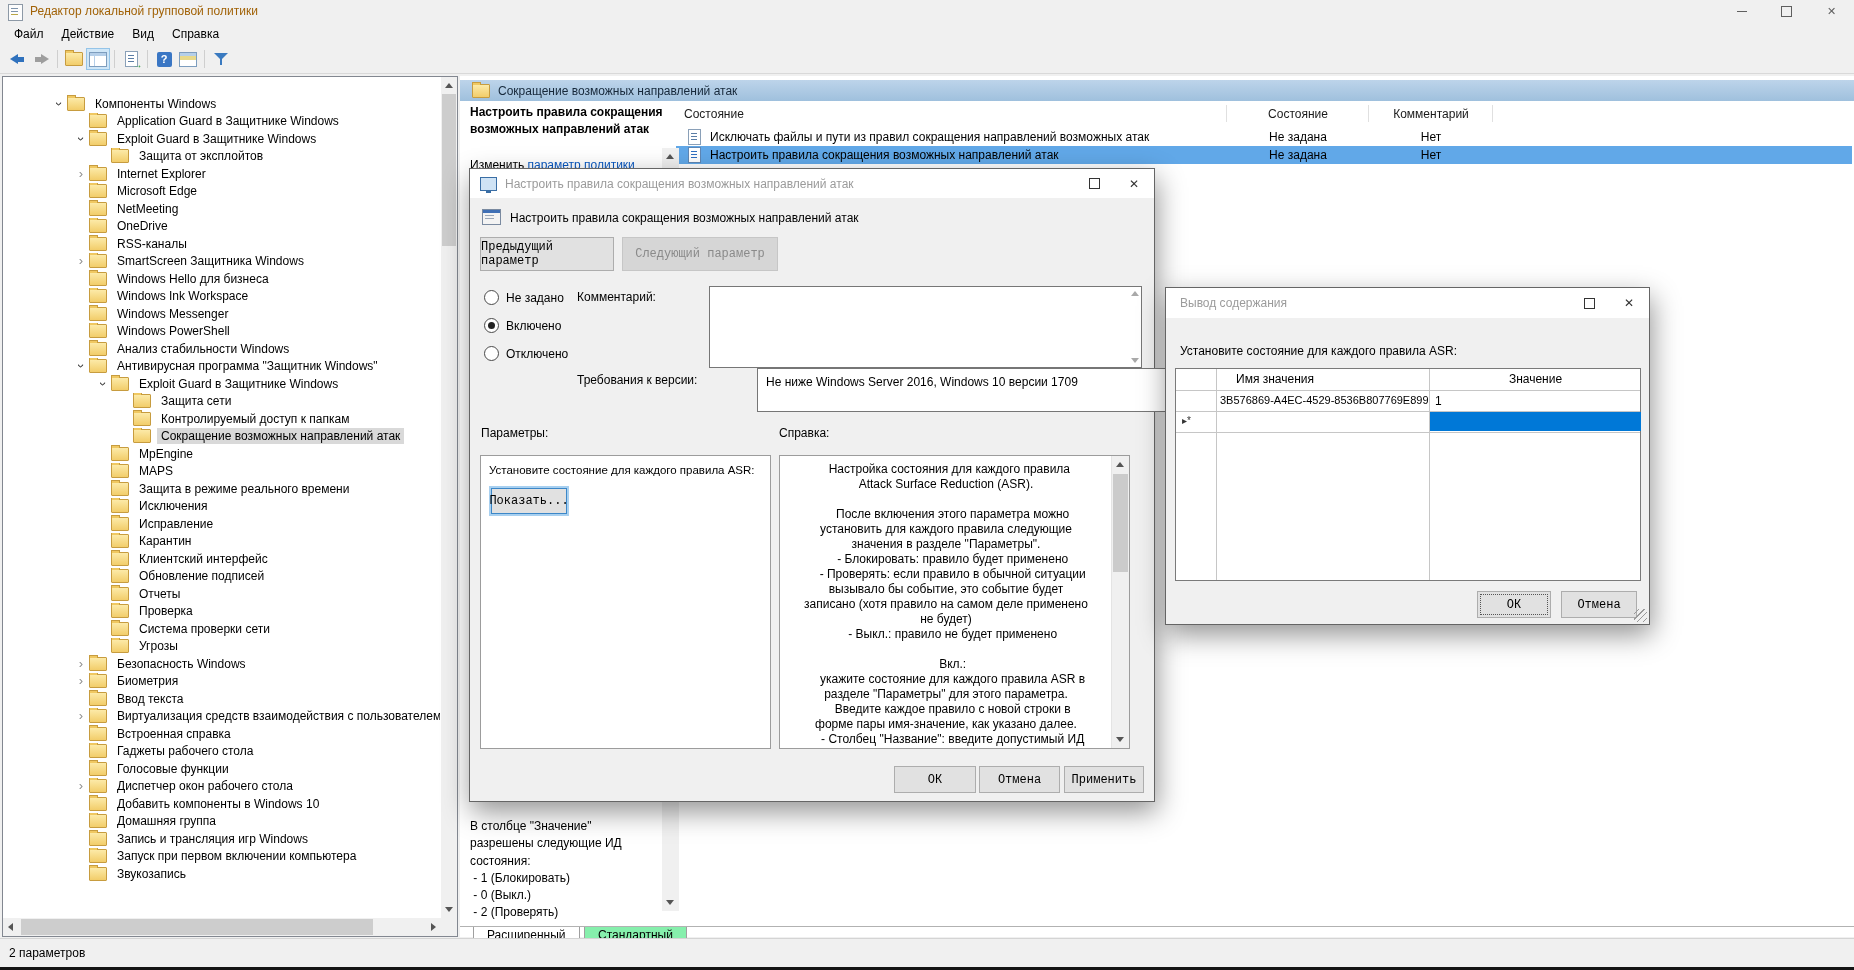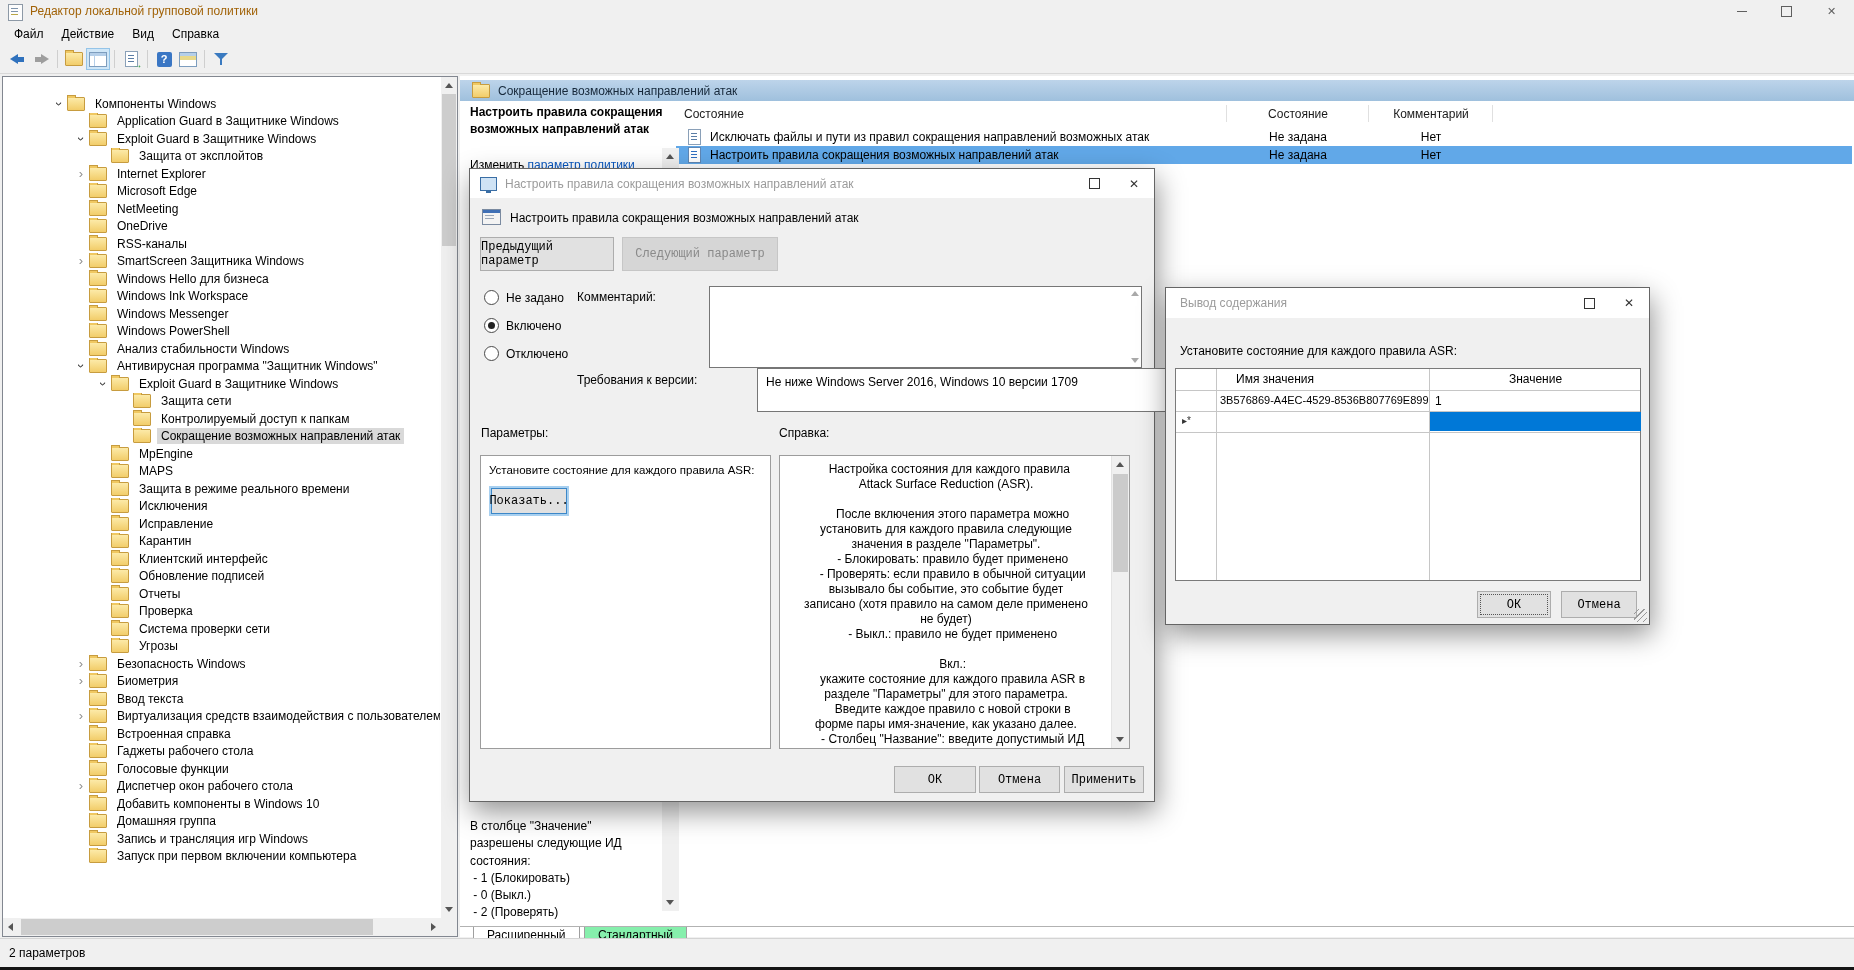--- a/index.html
+++ b/index.html
@@ -435,20 +435,26 @@
           <span class="chev"></span>
           <span class="folder"></span>
           <span class="tlabel">Запись и трансляция игр Windows</span>
         </div>
         <div class="trow">
           <span style="width: 70px; flex: 0 0 auto;"></span>
           <span class="chev"></span>
           <span class="folder"></span>
           <span class="tlabel">Запуск при первом включении компьютера</span>
         </div>
+        <div class="trow">
+          <span style="width: 70px; flex: 0 0 auto;"></span>
+          <span class="chev"></span>
+          <span class="folder"></span>
+          <span class="tlabel">Звукозапись</span>
+        </div>
       </div>
     <div class="vscroll">
       <span class="tri up"></span>
         <span class="tri down"></span>
       <div class="thumb-v"></div>
     </div>
     <div class="hscroll">
       <span class="tri left"></span>
         <span class="tri right"></span>
       <div class="thumb-h"></div>

